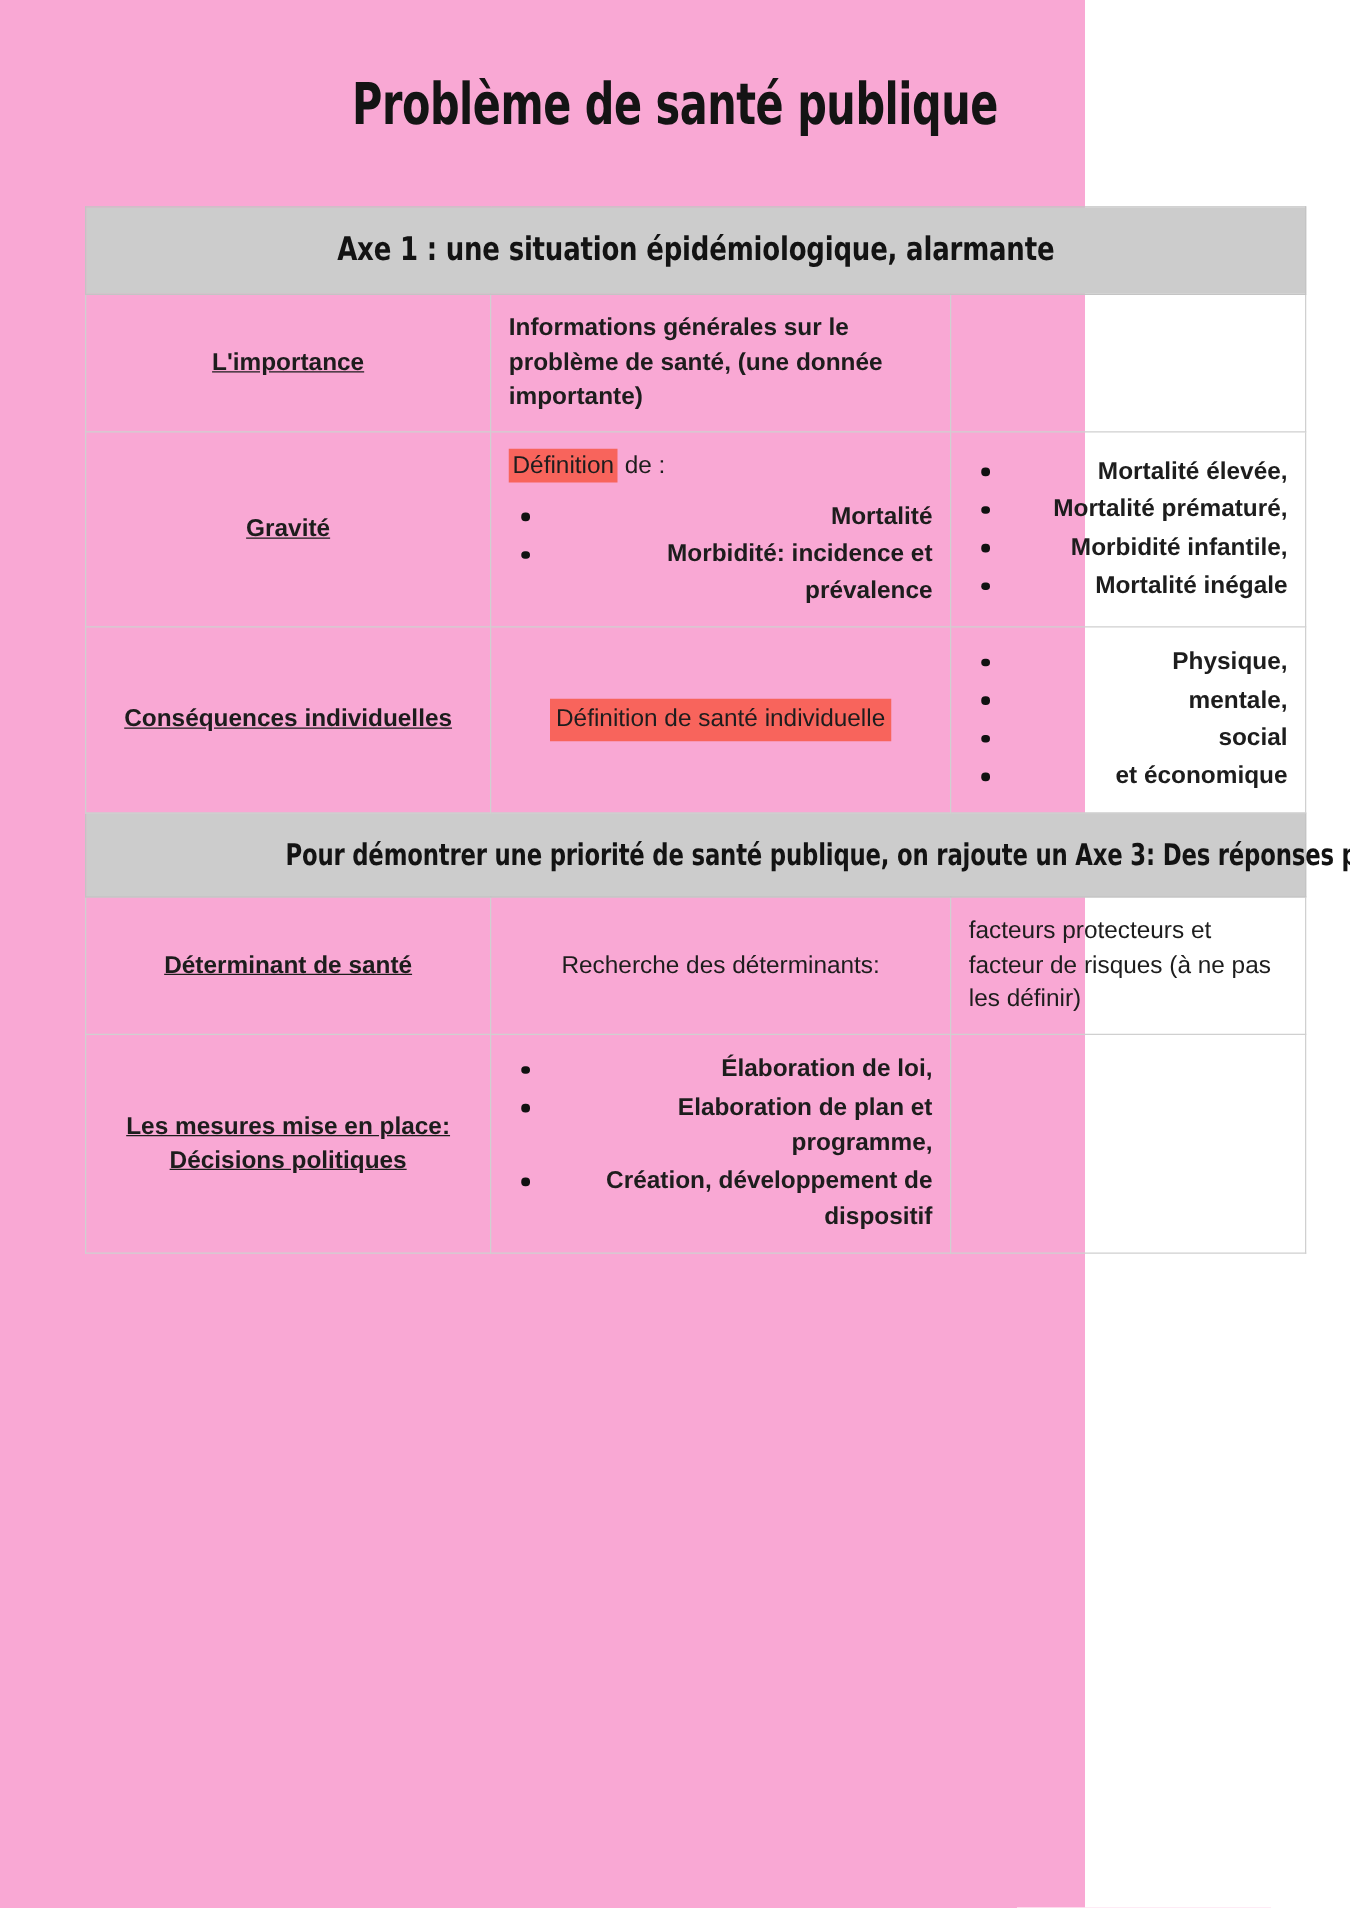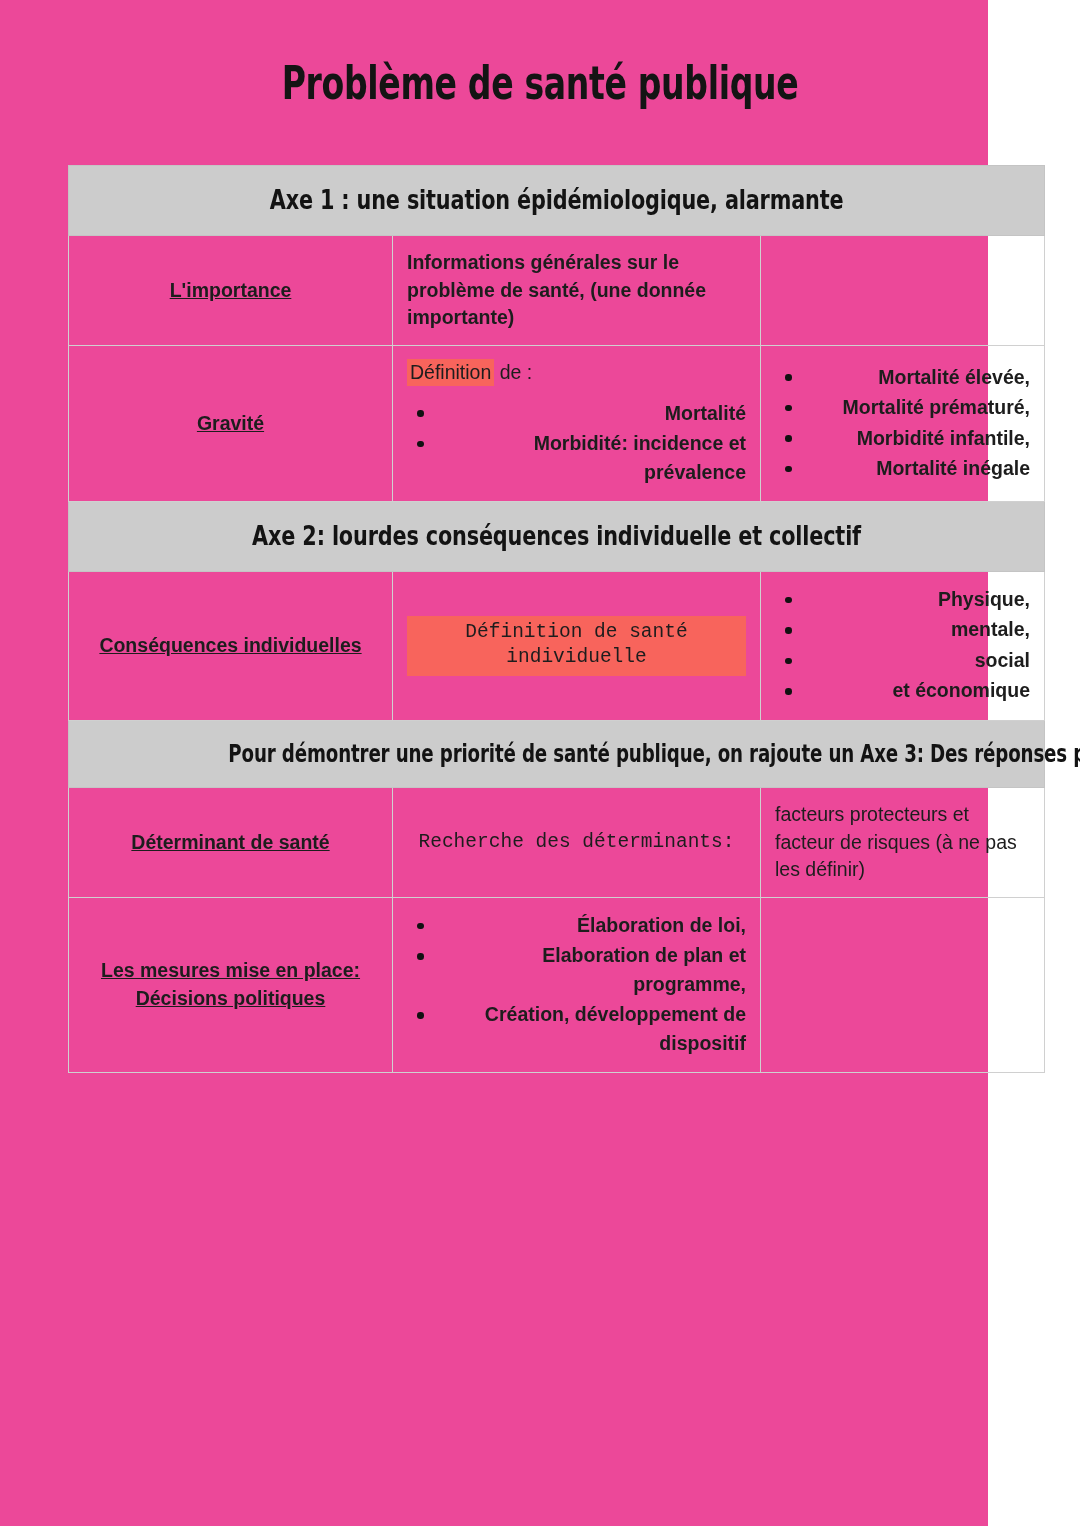--- a/index.html
+++ b/index.html
@@ -10,23 +10,23 @@
   body {
     width: 1080px;
     height: 1526px;
     font-family: "Liberation Sans", sans-serif;
     color: #1a1a1a;
     overflow: hidden;
   }
 
   .page {
     position: relative;
-    width: 988px;
+    width: 868px;
     height: 1526px;
-    background: #ec4899;
+    background: #f9a8d4;
   }
 
   
   .doc-title {
     position: absolute;
     left: 0;
     top: 58px;
     width: 1080px;
     text-align: center;
     font-family: "DejaVu Sans", sans-serif;
@@ -88,21 +88,21 @@
   
   .rowlabel {
     text-align: center;
     font-weight: 700;
     font-size: 20px;
     line-height: 1.45;
     color: #111111;
     text-decoration: underline;
   }
 
-  .cell-center { text-align: center; font-family: Liberation Mono, monospace; }
+  .cell-center { text-align: center; }
   .cell-left   { text-align: left; }
 
   .strong-center {
     text-align: left;
     font-weight: 700;
     font-size: 20.5px;
     line-height: 1.5;
   }
 
   
@@ -185,25 +185,20 @@
         <td class="cell-left">
           <ul class="bullets">
             <li>Mortalité élevée,</li>
             <li>Mortalité prématuré,</li>
             <li>Morbidité infantile,</li>
             <li>Mortalité inégale</li>
           </ul>
         </td>
       </tr>
 
-      <tr class="axis-row">
-        <td colspan="3">
-          <span class="axis-label">Axe 2: lourdes conséquences individuelle et collectif</span>
-        </td>
-      </tr>
 
       <tr>
         <td class="rowlabel">Conséquences individuelles</td>
         <td class="cell-center">
           <span class="hl-block">Définition de santé individuelle</span>
         </td>
         <td class="cell-left">
           <ul class="bullets">
             <li>Physique,</li>
             <li>mentale,</li>

